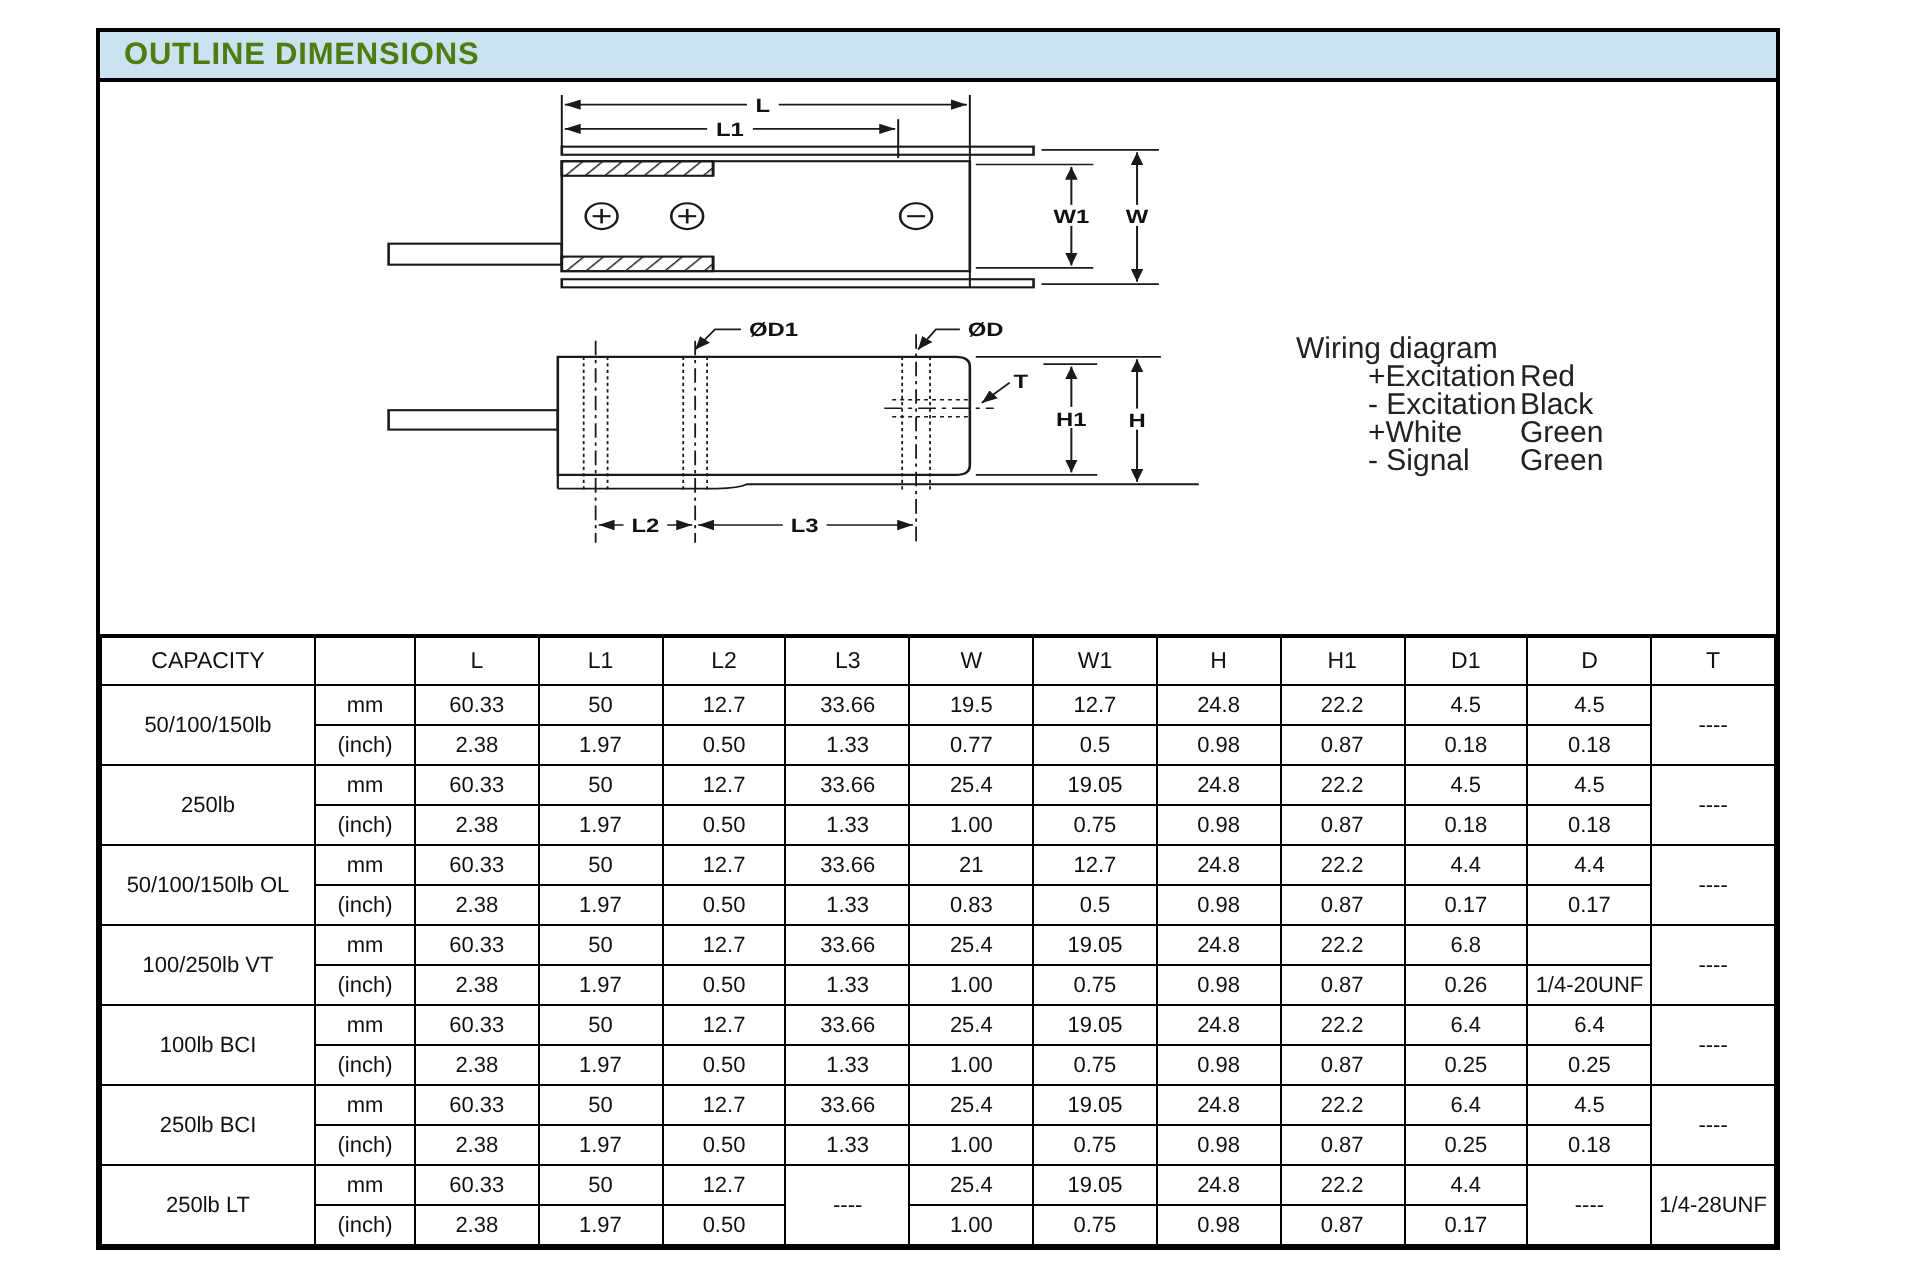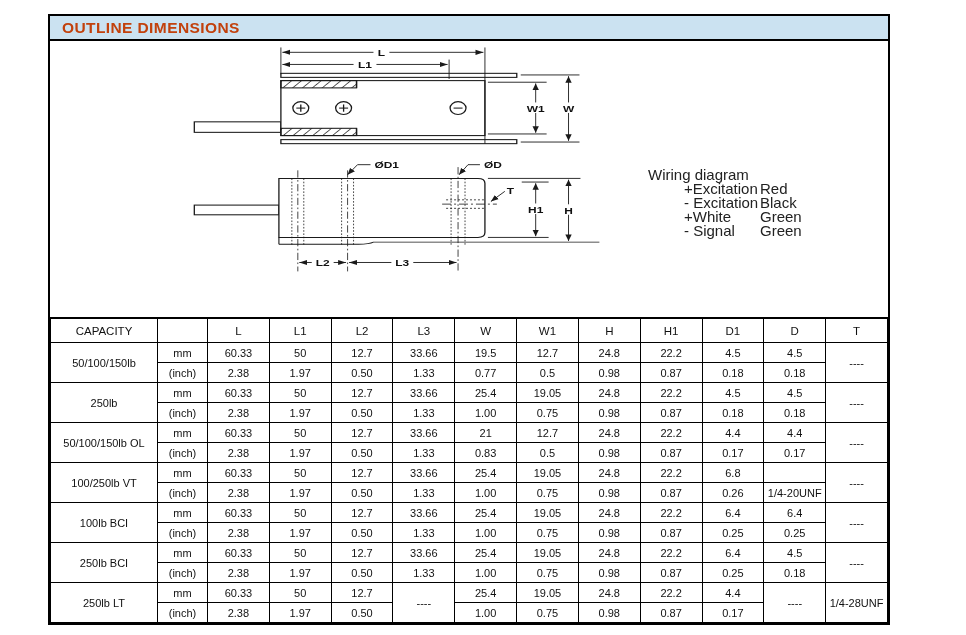--- a/index.html
+++ b/index.html
@@ -2,21 +2,21 @@
 <html><head>
 <meta charset="utf-8">
 <style>
   html,body{margin:0;padding:0;background:#fff;}
   .page{position:relative;width:966px;height:635px;background:#fff;overflow:hidden;
         font-family:"Liberation Sans",sans-serif;color:#111;}
   .content-box{position:absolute;left:48px;top:14px;width:842px;height:611px;
         border:2px solid #000;box-sizing:border-box;display:flex;flex-direction:column;background:#fff;}
   .header-bar{height:25px;flex:none;background:#cbe2f1;border-bottom:2px solid #000;
         box-sizing:border-box;display:flex;align-items:center;padding-left:12px;}
-  .header-title{font-size:15.5px;font-weight:bold;letter-spacing:.4px;color:#c2410c;}
+  .header-title{font-size:15.5px;font-weight:bold;letter-spacing:.4px;color:#4d7c0f;}
   .diagram-area{position:relative;flex:1;overflow:hidden;}
   .diagram-svg{position:absolute;left:0;top:0;width:100%;height:100%;}
   .wiring{position:absolute;left:598px;top:127px;font-size:15px;line-height:14px;color:#222;}
   .wiring-row{display:flex;margin-left:36px;}
   .wiring-label{width:76px;}
   .note{position:absolute;left:568px;top:234px;font-size:11px;line-height:15px;font-weight:normal;color:#111;}
   .dims-table{width:100%;height:297px;flex:none;border-collapse:collapse;table-layout:fixed;
         font-size:11px;color:#111;}
   .dims-table th,.dims-table td{border:1px solid #000;text-align:center;vertical-align:middle;
         padding:0 1px;font-weight:normal;overflow:hidden;white-space:nowrap;}

